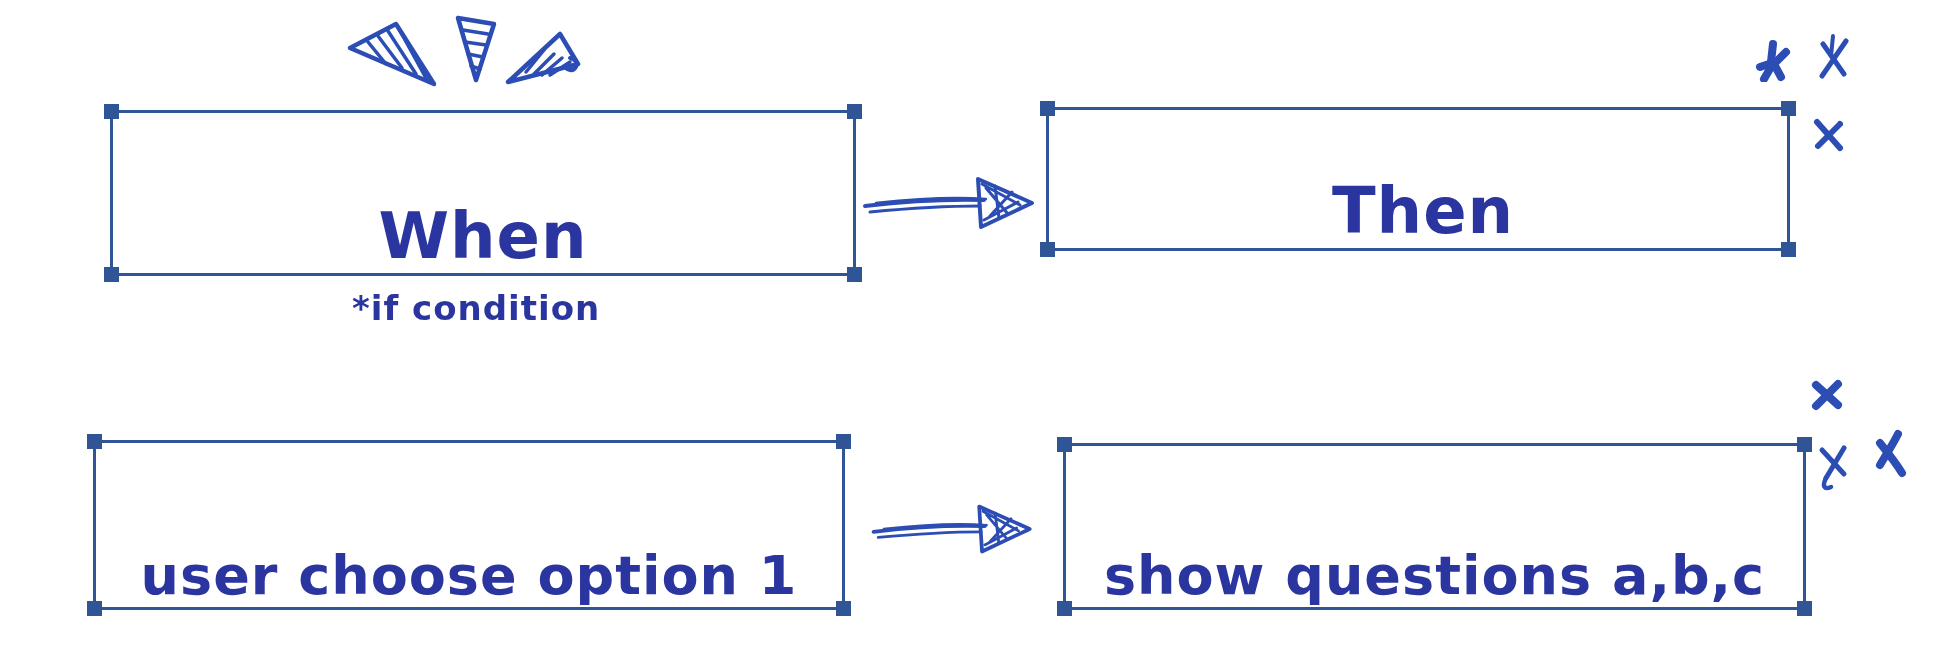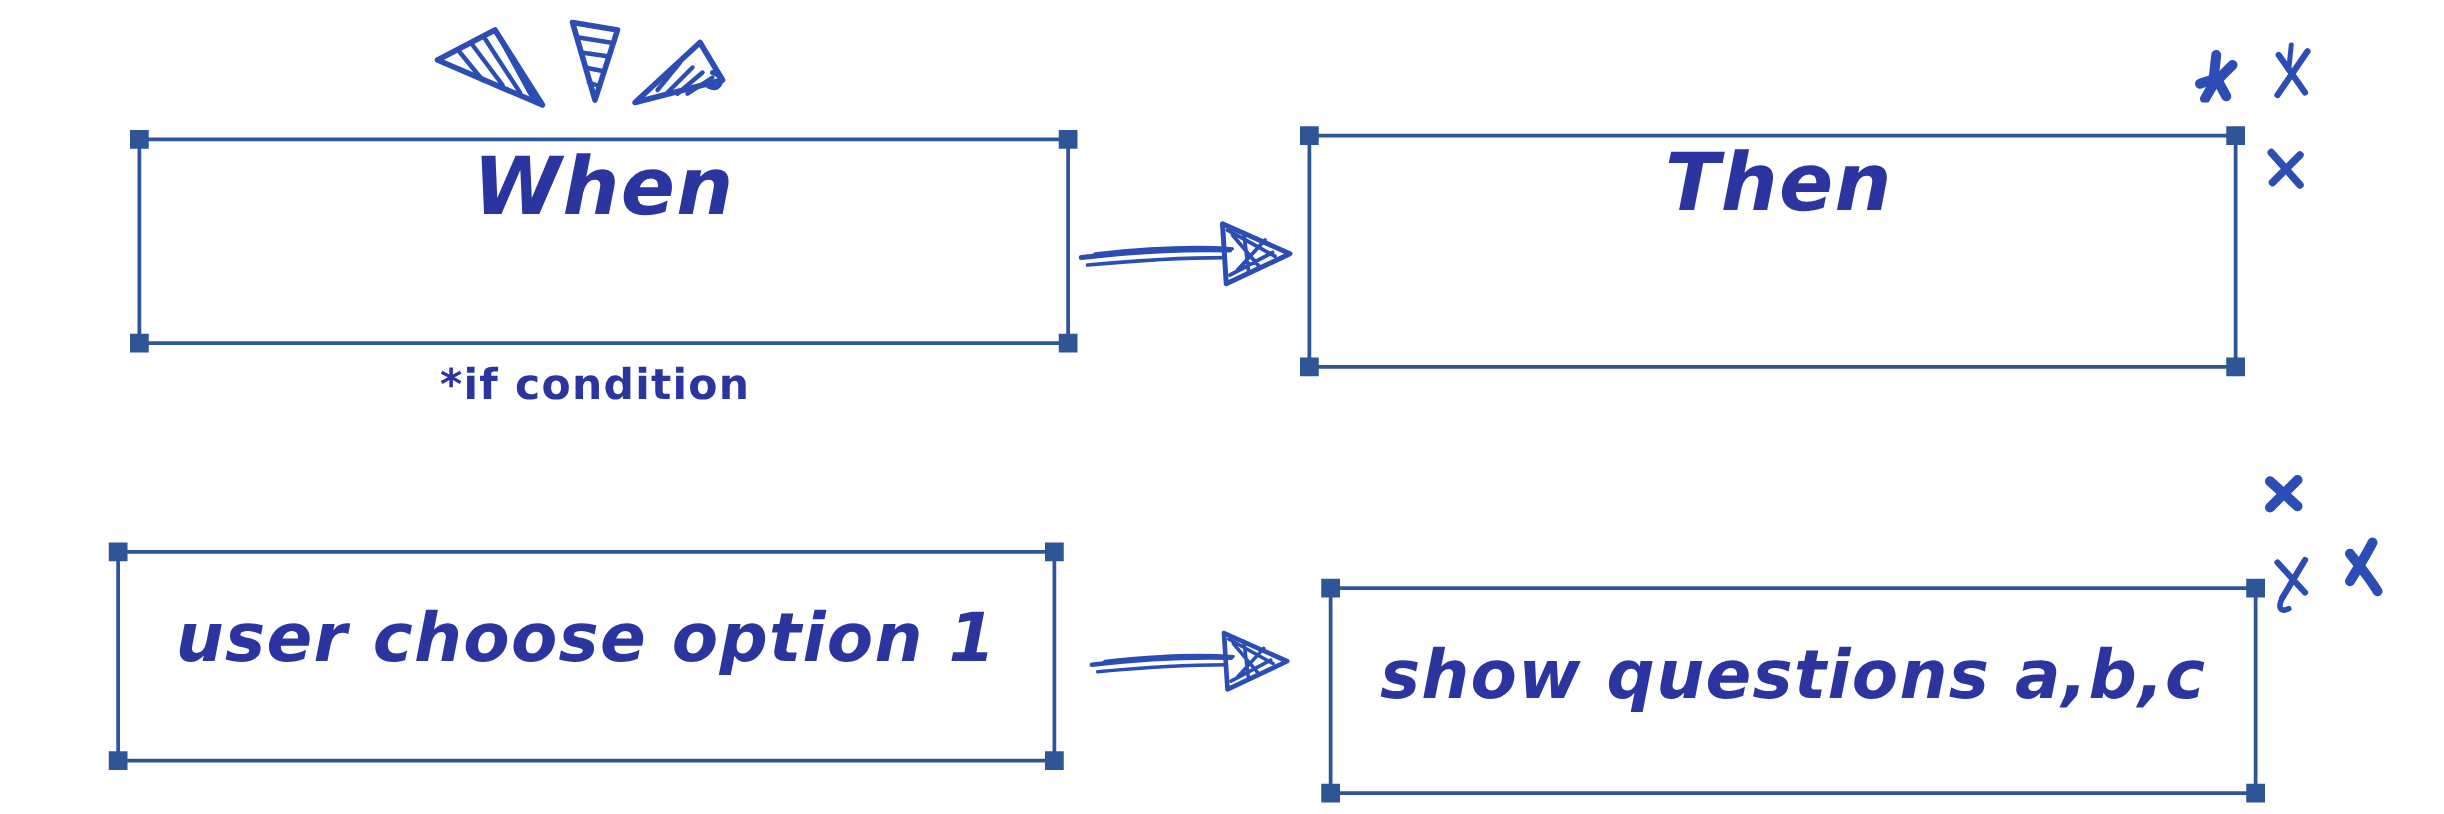--- a/index.html
+++ b/index.html
@@ -13,23 +13,22 @@
     position:relative;
     width:1955px;height:651px;
     background:var(--bg);
     overflow:hidden;
     font-family:"DejaVu Sans", sans-serif;
   }
   .shape-box{
     position:absolute;
     border:3px solid var(--ink-border);
     background:transparent;
-    display:flex;align-items:flex-start;justify-content:center;
+    display:flex;align-items:flex-end;justify-content:center;
     box-sizing:border-box;
-    font-style:italic;
   }
   .shape-label{
     color:var(--ink-text);
     font-weight:700;
     letter-spacing:1px;
     white-space:nowrap;
     user-select:none;
   }
   .label-lg{font-size:64px;}
   .label-md{font-size:54px;margin-top:36px;}
@@ -87,21 +86,21 @@
   <div class="sketch" style="left:862px;top:172px;width:176px;height:62px;">
     <svg viewBox="0 0 176 62" fill="none" stroke="currentColor" stroke-linecap="round" stroke-linejoin="round">
       <path d="M3,34 C45,29 85,27 122,28" stroke-width="4"></path>
       <path d="M8,40 C50,36 92,34 118,34" stroke-width="3"></path>
       <path d="M14,31 C60,26 100,25 124,27" stroke-width="2.5"></path>
       <path d="M116,7 L170,31 L119,55 Z" stroke-width="4"></path>
       <path d="M120,12 L158,33 M122,48 L156,30 M124,16 L146,42 M128,44 L150,20 M133,14 L137,46" stroke-width="3"></path>
     </svg>
   </div>
 
-  <div class="shape-box" style="left:1046px;top:107px;width:744px;height:188px;padding-left:10px;">
+  <div class="shape-box" style="left:1046px;top:107px;width:744px;height:144px;padding-left:10px;">
     <span class="shape-label label-lg">Then</span>
     <span class="handle h-tl"></span>
     <span class="handle h-tr"></span>
     <span class="handle h-bl"></span>
     <span class="handle h-br"></span>
   </div>
 
   <div class="sketch" style="left:1755px;top:40px;width:36px;height:42px;">
     <svg viewBox="0 0 36 42" fill="none" stroke="currentColor" stroke-linecap="round">
       <path d="M18,4 L16,22" stroke-width="8"></path>
@@ -136,21 +135,21 @@
   <div class="sketch" style="left:865px;top:500px;width:176px;height:58px;">
     <svg viewBox="0 0 176 62" fill="none" stroke="currentColor" stroke-linecap="round" stroke-linejoin="round">
       <path d="M3,34 C45,29 85,27 122,28" stroke-width="4"></path>
       <path d="M8,40 C50,36 92,34 118,34" stroke-width="3"></path>
       <path d="M14,31 C60,26 100,25 124,27" stroke-width="2.5"></path>
       <path d="M116,7 L170,31 L119,55 Z" stroke-width="4"></path>
       <path d="M120,12 L158,33 M122,48 L156,30 M124,16 L146,42 M128,44 L150,20 M133,14 L137,46" stroke-width="3"></path>
     </svg>
   </div>
 
-  <div class="shape-box" style="left:1063px;top:469px;width:743px;height:167px;">
+  <div class="shape-box" style="left:1063px;top:443px;width:743px;height:167px;">
     <span class="shape-label label-md">show questions a,b,c</span>
     <span class="handle h-tl"></span>
     <span class="handle h-tr"></span>
     <span class="handle h-bl"></span>
     <span class="handle h-br"></span>
   </div>
 
   <div class="sketch" style="left:1806px;top:378px;width:42px;height:34px;">
     <svg viewBox="0 0 42 34" fill="none" stroke="currentColor" stroke-linecap="round">
       <path d="M10,7 L32,27" stroke-width="8"></path>

